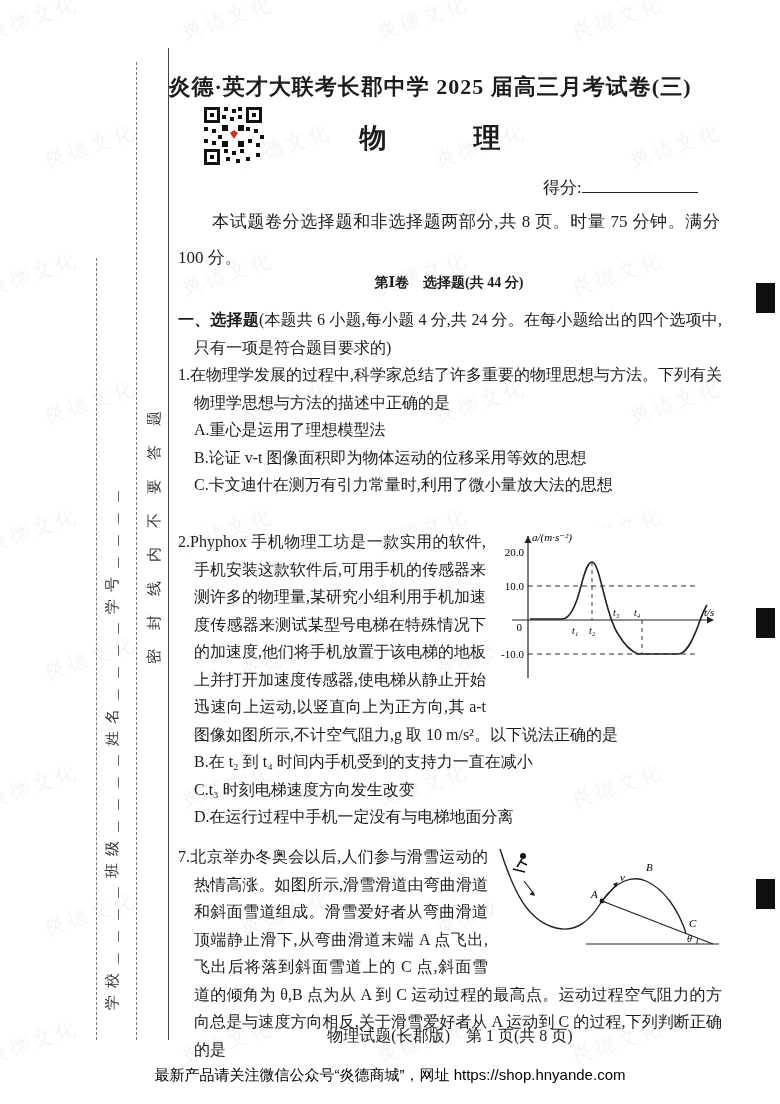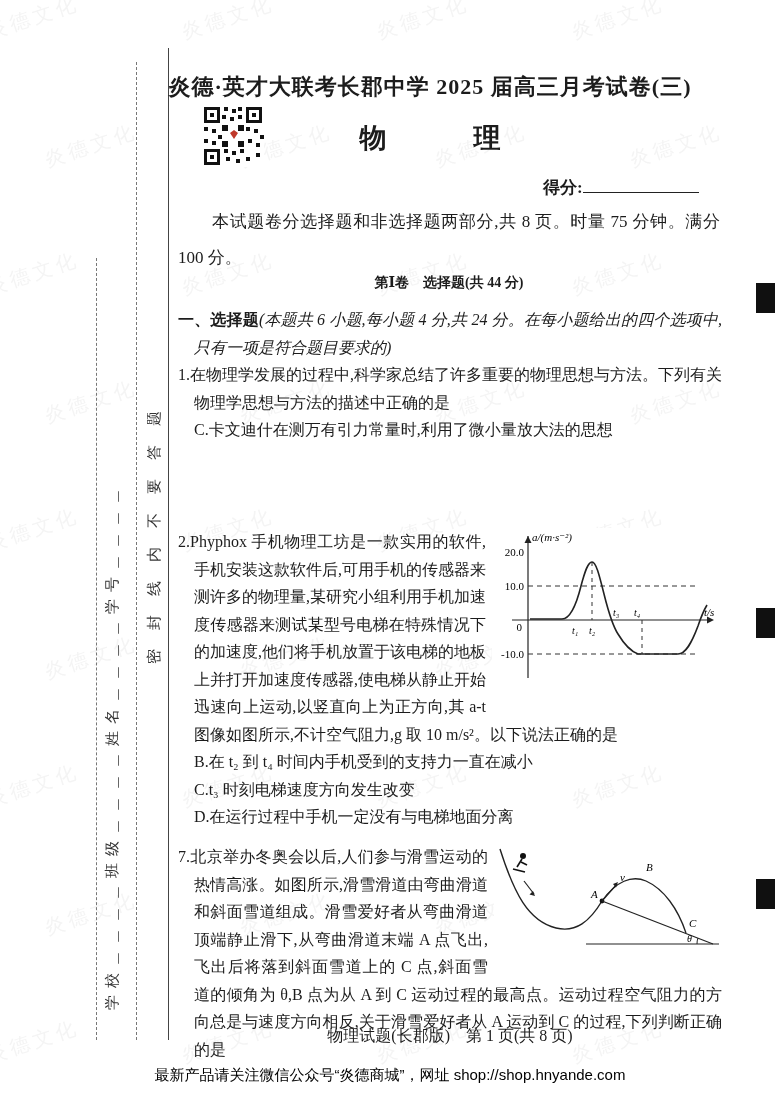--- a/index.html
+++ b/index.html
@@ -23,35 +23,35 @@
       font-size:15px;letter-spacing:7px;color:#333;}
   #seal-text{left:145px;top:372px;}
   #seal-text > span{width:292px;transform:rotate(-90deg) translate(-292px,0);
       font-size:15px;letter-spacing:19px;color:#333;}
   
   #exam-title{left:150px;top:72px;width:560px;text-align:center;
       font-size:22px;font-weight:bold;letter-spacing:1px;}
   #subject-title{left:150px;top:120px;width:560px;text-align:center;
       font-size:27px;font-weight:bold;letter-spacing:30px;text-indent:30px;}
   #qr{left:202px;top:105px;}
-  #score{left:543px;top:176px;font-size:17px;font-weight:bold;}
+  #score{left:543px;top:176px;font-size:17px;font-weight:normal;}
   #score .blank{display:inline-block;width:116px;height:14px;border-bottom:1.5px solid #222;}
   #intro{left:178px;top:204px;width:542px;font-size:17px;line-height:36px;
       text-indent:2em;text-align:justify;}
   #part1-title{left:178px;top:274px;width:542px;text-align:center;
       font-size:14px;font-weight:bold;}
   
   .qblock{position:absolute;left:178px;width:544px;font-size:16px;text-align:justify;}
   #block1{top:306px;line-height:27.5px;}
   #block2{top:528px;line-height:27.5px;}
   #block3{top:843px;line-height:27.5px;}
   .stem{padding-left:16px;text-indent:-16px;margin:0;}
   .opt{padding-left:16px;margin:0;}
   .bold{font-weight:bold;}
-  .note{font-family:"Liberation Serif","DejaVu Serif",serif;font-style:italic;}
+  .note{font-family:"Liberation Serif","DejaVu Serif",serif;}
   .figfloat{float:right;margin-left:6px;margin-bottom:2px;background:#fff;}
   
   #page-footer{left:178px;top:1026px;width:544px;text-align:center;font-size:16px;}
   #banner{left:0;top:1066px;width:780px;text-align:center;
       font-family:"Liberation Sans","DejaVu Sans",sans-serif;font-size:15px;color:#000;}
   
   .cmark{position:absolute;left:756px;width:19px;height:30px;background:#101010;}
   svg text{font-family:"Liberation Serif","DejaVu Serif",serif;}
 </style>
 </head>
@@ -165,20 +165,22 @@
     <span>得分:</span><span class="blank"></span>
   </div>
 
   <div class="abs" id="intro">本试题卷分选择题和非选择题两部分,共 8 页。时量 75 分钟。满分 100 分。</div>
 
   <div class="abs" id="part1-title">第Ⅰ卷　选择题(共 44 分)</div>
 
   <div class="qblock" id="block1">
     <p class="stem"><span class="bold">一、选择题</span><span class="note">(本题共 6 小题,每小题 4 分,共 24 分。在每小题给出的四个选项中,只有一项是符合题目要求的)</span></p>
     <p class="stem">1.在物理学发展的过程中,科学家总结了许多重要的物理思想与方法。下列有关物理学思想与方法的描述中正确的是</p>
+    <div class="opt">A.重心是运用了理想模型法</div>
+    <div class="opt">B.论证 v-t 图像面积即为物体运动的位移采用等效的思想</div>
     <div class="opt">C.卡文迪什在测万有引力常量时,利用了微小量放大法的思想</div>
   </div>
 
   <div class="qblock" id="block2">
     <span class="figfloat">
       <svg width="230" height="162" viewBox="0 0 230 162">
 
         <line x1="36" y1="8" x2="36" y2="150" stroke="#222" stroke-width="1.2"></line>
         <path d="M36 8 l-3.5 7 l7 0 z" fill="#222"></path>
         <line x1="20" y1="92" x2="220" y2="92" stroke="#222" stroke-width="1.2"></line>
@@ -240,15 +242,15 @@
         <text x="152" y="28" font-size="11" font-style="italic">B</text>
         <text x="195" y="84" font-size="11" font-style="italic">C</text>
         <text x="193" y="99" font-size="10" font-style="italic">θ</text>
       </svg>
     </span>
     <p class="stem">7.北京举办冬奥会以后,人们参与滑雪运动的热情高涨。如图所示,滑雪滑道由弯曲滑道和斜面雪道组成。滑雪爱好者从弯曲滑道顶端静止滑下,从弯曲滑道末端 A 点飞出,飞出后将落到斜面雪道上的 C 点,斜面雪道的倾角为 θ,B 点为从 A 到 C 运动过程的最高点。运动过程空气阻力的方向总是与速度方向相反,关于滑雪爱好者从 A 运动到 C 的过程,下列判断正确的是</p>
   </div>
 
   <div class="abs" id="page-footer">物理试题(长郡版)　第 1 页(共 8 页)</div>
 
-  <div class="abs" id="banner">最新产品请关注微信公众号“炎德商城”，网址 shop://shop.hnyande.com</div>
+  <div class="abs" id="banner">最新产品请关注微信公众号“炎德商城”，网址 https://shop.hnyande.com</div>
 
 </div>
 
 </body></html>

